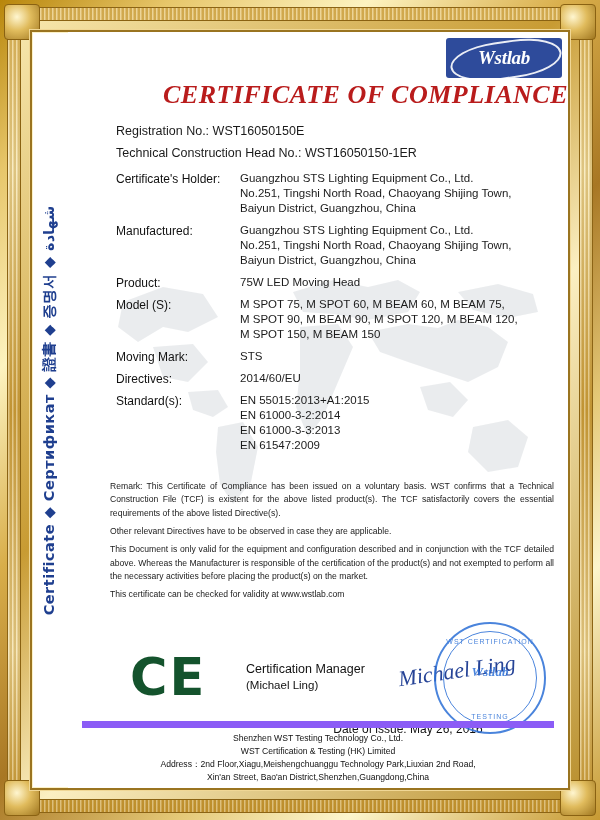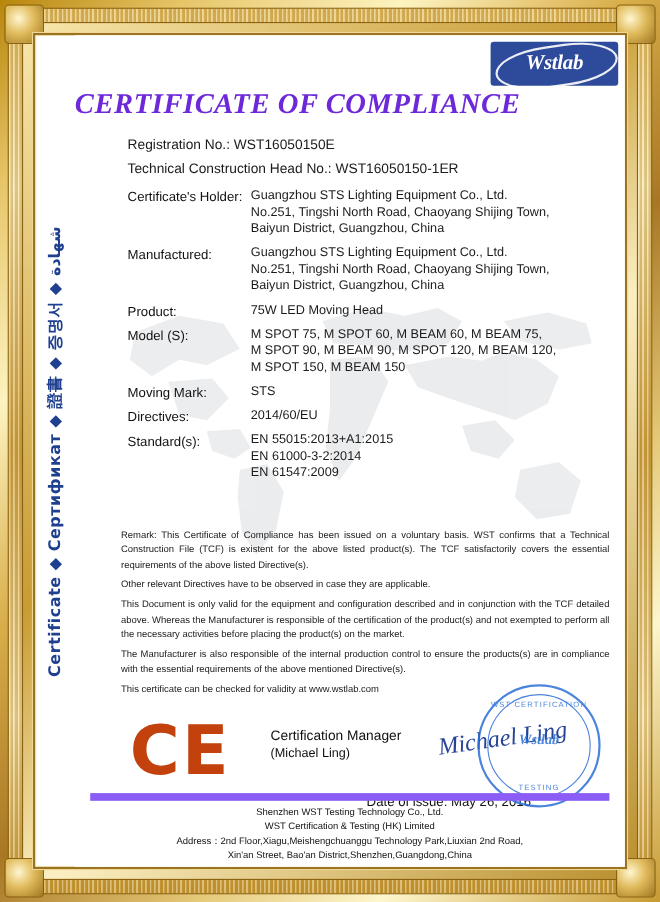--- a/index.html
+++ b/index.html
@@ -89,46 +89,46 @@
     letter-spacing:-.3px;font-family:"Liberation Serif", serif;
   }
   .wstlab-logo .swoosh{
     position:absolute;left:4px;top:3px;width:108px;height:34px;
     border:2px solid #ffffff;border-radius:50%/60%;
     transform:rotate(-8deg);opacity:.9;
   }
 
   .cert-title{
     position:absolute;left:0;right:0;top:48px;
-    text-align:left;
-    color:#6d28d9;
+    text-align:right;
+    color:#b91c1c;
     font-family:"Liberation Serif", serif;
     font-weight:bold;font-style:italic;
     font-size:26px;letter-spacing:.5px;
   }
 
   .reg-block{position:absolute;left:48px;top:92px;font-size:12.5px;color:#1b1b1b;}
   .reg-block div{margin-bottom:8px;}
 
   .fields{position:absolute;left:48px;right:18px;top:140px;font-size:11.5px;color:#1b1b1b;}
-  .row{display:flex;margin-bottom:7px;}
+  .row{display:flex;margin-bottom:7px;gap:12px;}
   .row .lab{width:112px;flex:0 0 112px;font-size:12px;color:#111;}
   .row .val{flex:1;}
   .val .ln{margin-bottom:3px;}
 
   .remark{
     position:absolute;left:42px;right:14px;top:448px;
     font-size:8.6px;line-height:1.55;color:#1a1a1a;text-align:justify;
   }
   .remark p{margin:0 0 5px 0;}
   .remark .ul{}
 
   .ce-mark{
-    position:absolute;left:50px;top:620px;
-    font-size:62px;line-height:1;color:#c2410c;
+    position:absolute;left:62px;top:620px;
+    font-size:51px;line-height:1;color:#14532d;
     font-family:"DejaVu Sans", sans-serif;font-weight:bold;letter-spacing:2px;
   }
   .signer{
     position:absolute;left:178px;top:630px;width:250px;text-align:left;
     font-size:12.5px;color:#111;
   }
   .signer .sub{font-size:11.5px;margin-top:3px;}
   .issue{
     position:absolute;left:210px;top:690px;width:260px;text-align:center;
     font-size:12px;color:#111;
@@ -266,31 +266,31 @@
         <div class="val">
           <div class="ln">2014/60/EU</div>
         </div>
       </div>
 
       <div class="row">
         <div class="lab">Standard(s):</div>
         <div class="val">
           <div class="ln">EN 55015:2013+A1:2015</div>
           <div class="ln">EN 61000-3-2:2014</div>
+          <div class="ln">EN 61000-3-3:2013</div>
           <div class="ln">EN 61547:2009</div>
         </div>
       </div>
 
     </div>
 
     <div class="remark">
       <p>Remark: This Certificate of Compliance has been issued on a voluntary basis. WST confirms that a Technical Construction File (TCF) is existent for the above listed product(s). The TCF satisfactorily covers the essential requirements of the above listed Directive(s).</p>
       <p>Other relevant Directives have to be observed in case they are applicable.</p>
       <p>This Document is only valid for the equipment and configuration described and in conjunction with the TCF detailed above. Whereas the Manufacturer is responsible of the certification of the product(s) and not exempted to perform all the necessary activities before placing the product(s) on the market.</p>
-      <p>The Manufacturer is also responsible of the internal production control to ensure the products(s) are in compliance with the essential requirements of the above mentioned Directive(s).</p>
       <p>
         <span>This certificate can be checked for validity at </span><span class="ul">www.wstlab.com</span>
       </p>
     </div>
 
     <div class="ce-mark">CE</div>
 
     <div class="signer">
       <div>Certification Manager</div>
       <div class="sub">(Michael Ling)</div>

